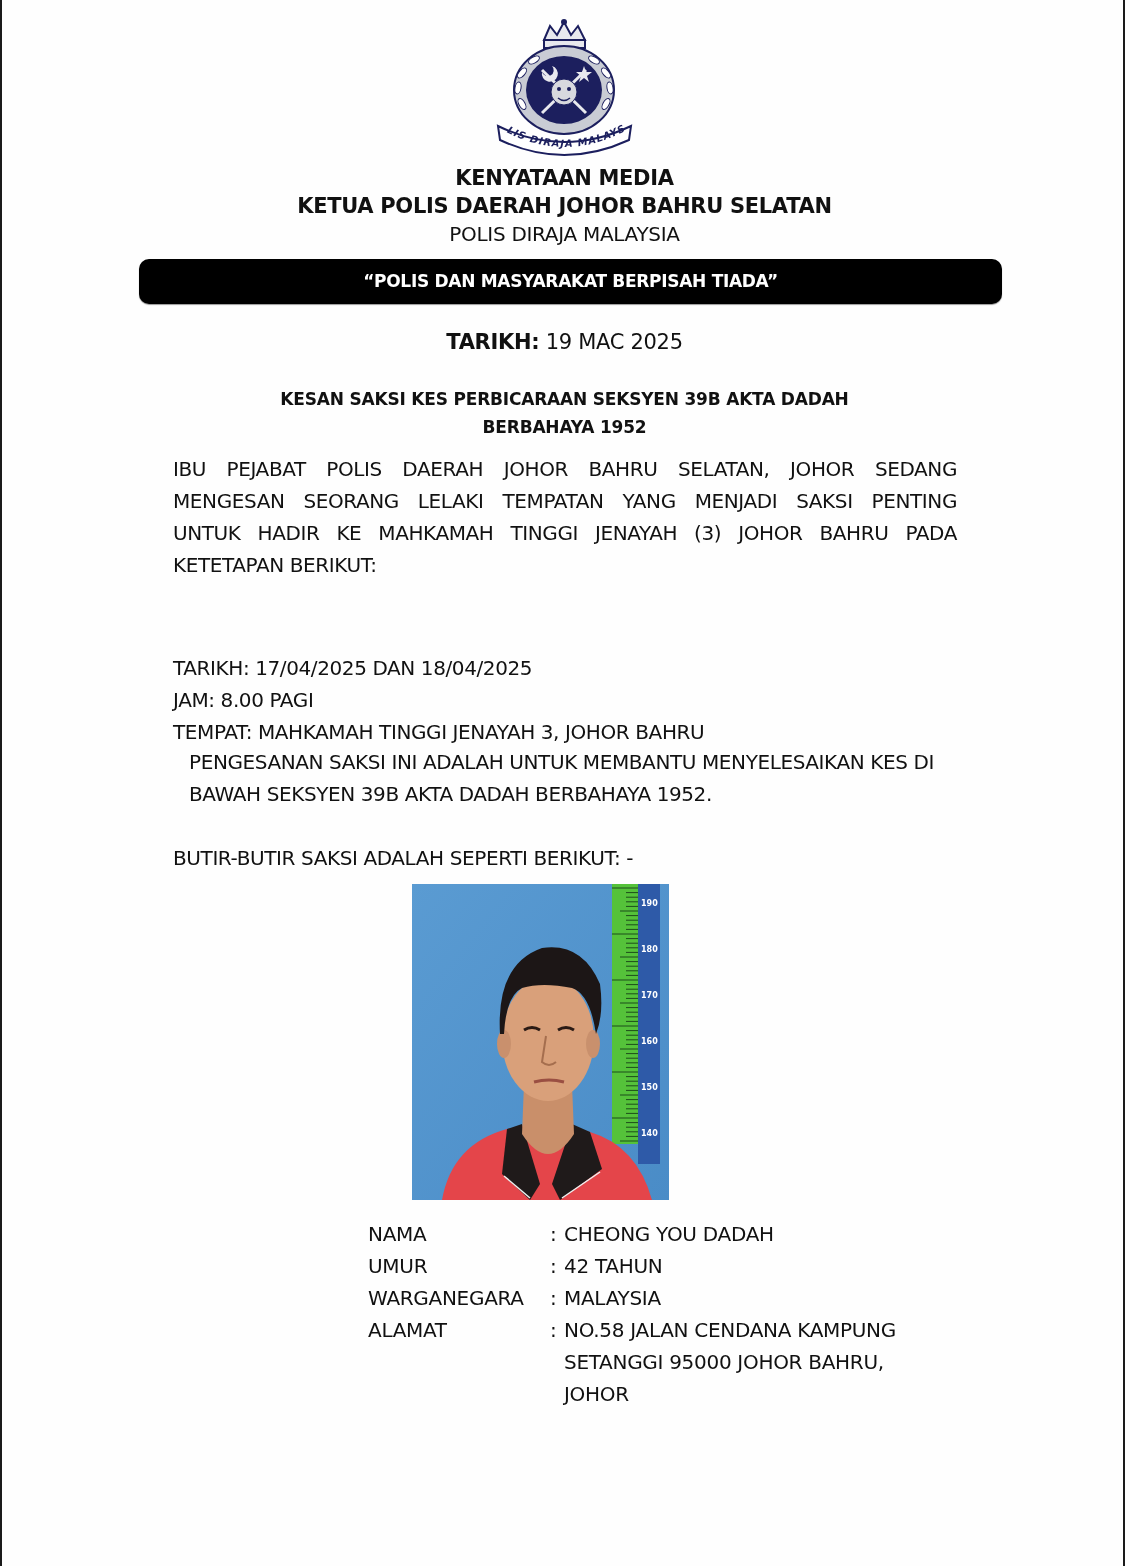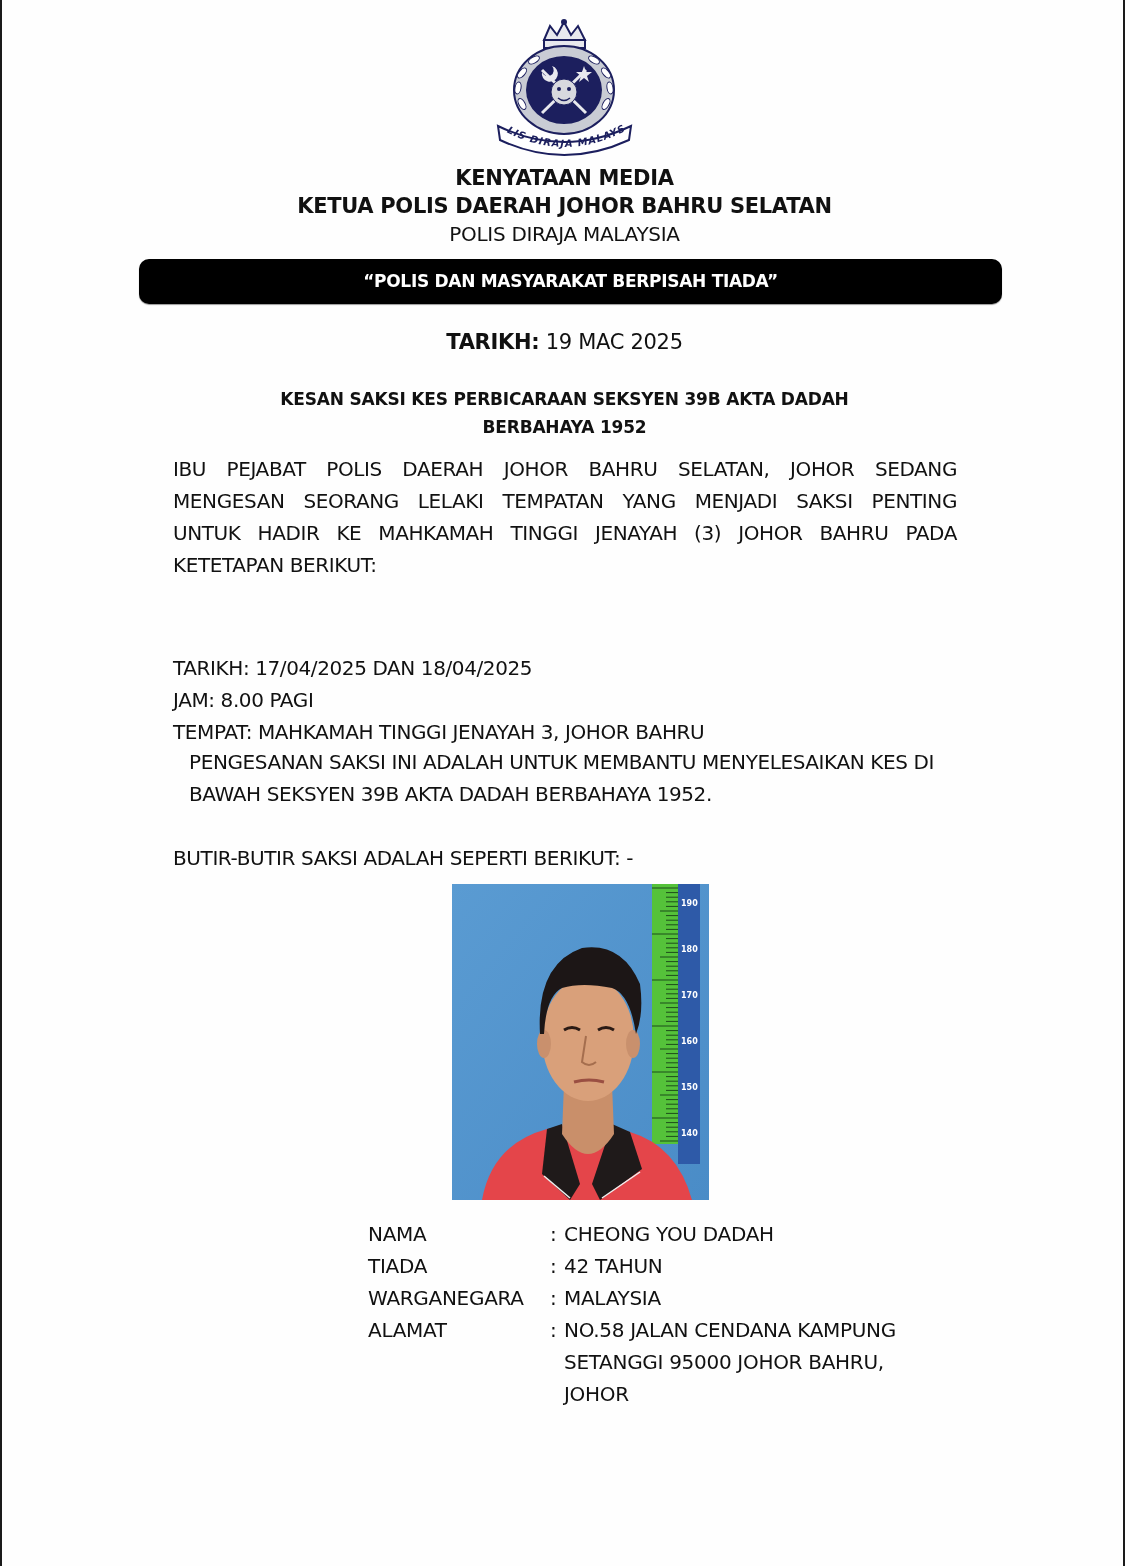--- a/index.html
+++ b/index.html
@@ -36,21 +36,20 @@
   .para-1 .line { display: block; text-align: justify; text-align-last: justify; }
   .para-1 .line.last { text-align-last: left; }
   .sched { top: 652px; }
   .sched .row { display: block; }
   .para-2 { top: 746px; margin-left: 16px; }
   .para-3 { top: 842px; }
 
   .photo {
     position: absolute; left: 410px; top: 884px; width: 257px; height: 316px; overflow: hidden;
     background: #5d9ed3;
-    margin-left: 40px;
   }
 
   .details { position: absolute; left: 366px; top: 1218px; font-size: 20px; line-height: 32px; letter-spacing: -0.3px; }
   .details .row { display: flex; }
   .details .lbl { width: 182px; }
   .details .sep { width: 14px; }
   .details .val { width: 370px; }
 </style>
 </head>
 <body>
@@ -240,21 +239,21 @@
     </svg>
   </div>
 
   <div class="details">
     <div class="row">
       <span class="lbl">NAMA</span>
       <span class="sep">:</span>
       <span class="val">CHEONG YOU DADAH</span>
     </div>
     <div class="row">
-      <span class="lbl">TIADA</span>
+      <span class="lbl">UMUR</span>
       <span class="sep">:</span>
       <span class="val">42 TAHUN</span>
     </div>
     <div class="row">
       <span class="lbl">WARGANEGARA</span>
       <span class="sep">:</span>
       <span class="val">MALAYSIA</span>
     </div>
     <div class="row">
       <span class="lbl">ALAMAT</span>

